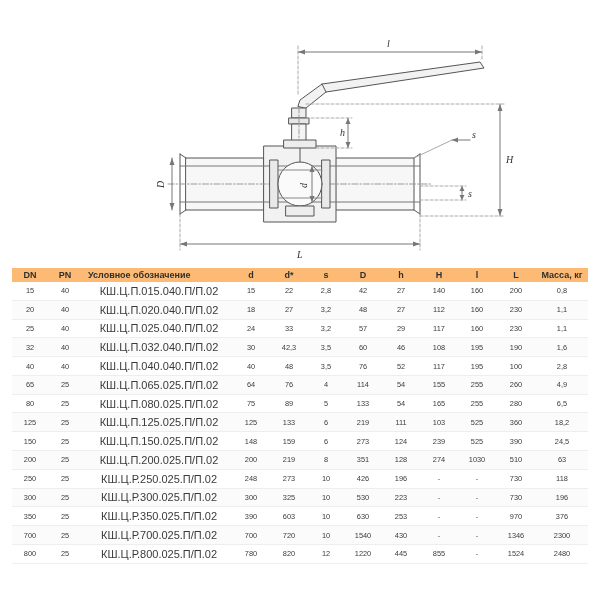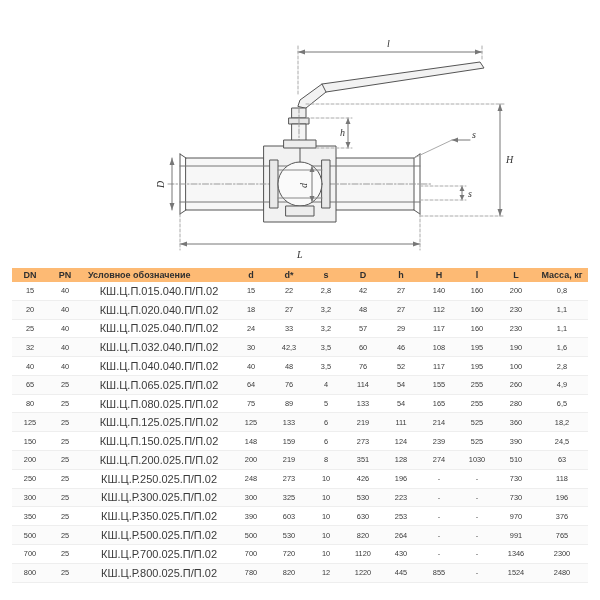--- a/index.html
+++ b/index.html
@@ -292,21 +292,21 @@
           </tr>
           <tr>
             <td>125</td>
             <td>25</td>
             <td class="nameCol">КШ.Ц.П.125.025.П/П.02</td>
             <td>125</td>
             <td>133</td>
             <td>6</td>
             <td>219</td>
             <td>111</td>
-            <td>214</td>
+            <td>103</td>
             <td>525</td>
             <td>360</td>
             <td>18,2</td>
           </tr>
           <tr>
             <td>150</td>
             <td>25</td>
             <td class="nameCol">КШ.Ц.П.150.025.П/П.02</td>
             <td>148</td>
             <td>159</td>
@@ -368,41 +368,27 @@
             <td>603</td>
             <td>10</td>
             <td>630</td>
             <td>253</td>
             <td>-</td>
             <td>-</td>
             <td>970</td>
             <td>376</td>
           </tr>
           <tr>
-            <td>500</td>
-            <td>25</td>
-            <td class="nameCol">КШ.Ц.Р.500.025.П/П.02</td>
-            <td>500</td>
-            <td>530</td>
-            <td>10</td>
-            <td>820</td>
-            <td>264</td>
-            <td>-</td>
-            <td>-</td>
-            <td>991</td>
-            <td>765</td>
-          </tr>
-          <tr>
             <td>700</td>
             <td>25</td>
             <td class="nameCol">КШ.Ц.Р.700.025.П/П.02</td>
             <td>700</td>
             <td>720</td>
             <td>10</td>
-            <td>1120</td>
+            <td>1540</td>
             <td>430</td>
             <td>-</td>
             <td>-</td>
             <td>1346</td>
             <td>2300</td>
           </tr>
           <tr>
             <td>800</td>
             <td>25</td>
             <td class="nameCol">КШ.Ц.Р.800.025.П/П.02</td>

